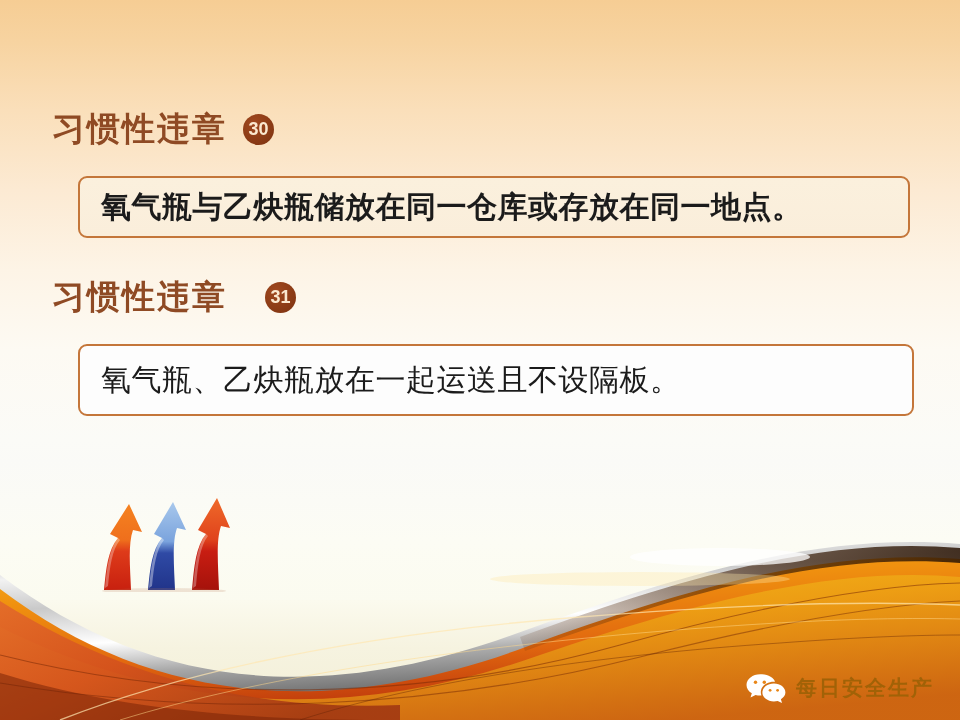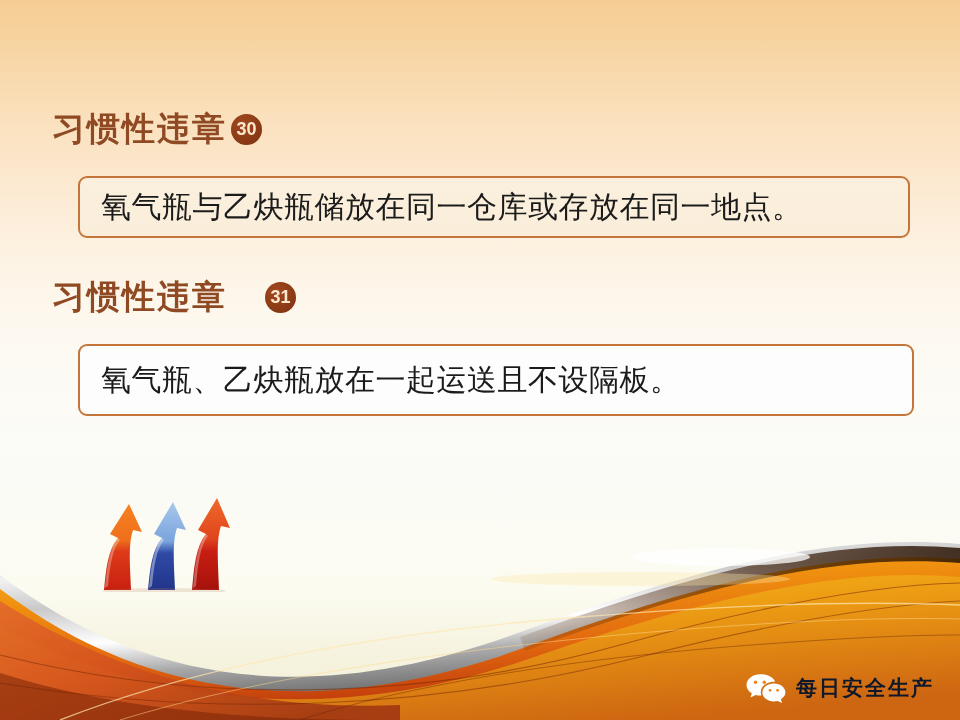--- a/index.html
+++ b/index.html
@@ -88,21 +88,21 @@
   .head-text {
     font-family: "Liberation Serif", "DejaVu Serif", serif;
     font-size: 33px;
     font-weight: 700;
     letter-spacing: 2px;
     color: #8f4a24;
     line-height: 1;
     white-space: nowrap;
   }
   .badge {
-    margin-left: 4px;
+    margin-left: 16px;
     width: 31px;
     height: 31px;
     border-radius: 50%;
     background: radial-gradient(circle at 36% 30%, #a0481f 0%, #8d3c16 55%, #7c3211 100%);
     color: #fbe8cf;
     font-family: "Liberation Sans", sans-serif;
     font-size: 18px;
     font-weight: 700;
     display: flex;
     align-items: center;
@@ -128,20 +128,21 @@
     line-height: 1.15;
     letter-spacing: 0.5px;
     white-space: nowrap;
   }
   #box-30 {
     left: 78px;
     top: 72px;
     width: 832px;
     height: 62px;
     background: linear-gradient(to bottom, #fbf0dd 0%, #faeedb 100%);
+    font-weight: bold;
   }
   #box-31 {
     left: 78px;
     top: 72px;
     width: 836px;
     height: 72px;
     background: #fdfdfd;
   }
 
   
@@ -153,21 +154,21 @@
     align-items: center;
     height: 32px;
   }
   .wechat-icon { width: 42px; height: 30px; }
   .wechat-icon svg { display: block; }
   .wechat-text {
     margin-left: 9px;
     font-family: "Liberation Serif", "DejaVu Serif", serif;
     font-size: 21px;
     font-weight: 700;
-    color: #0f172a;
+    color: #a16207;
     letter-spacing: 2px;
     line-height: 1;
     white-space: nowrap;
   }
 </style>
 </head>
 <body>
 
 <div id="slide">
 

